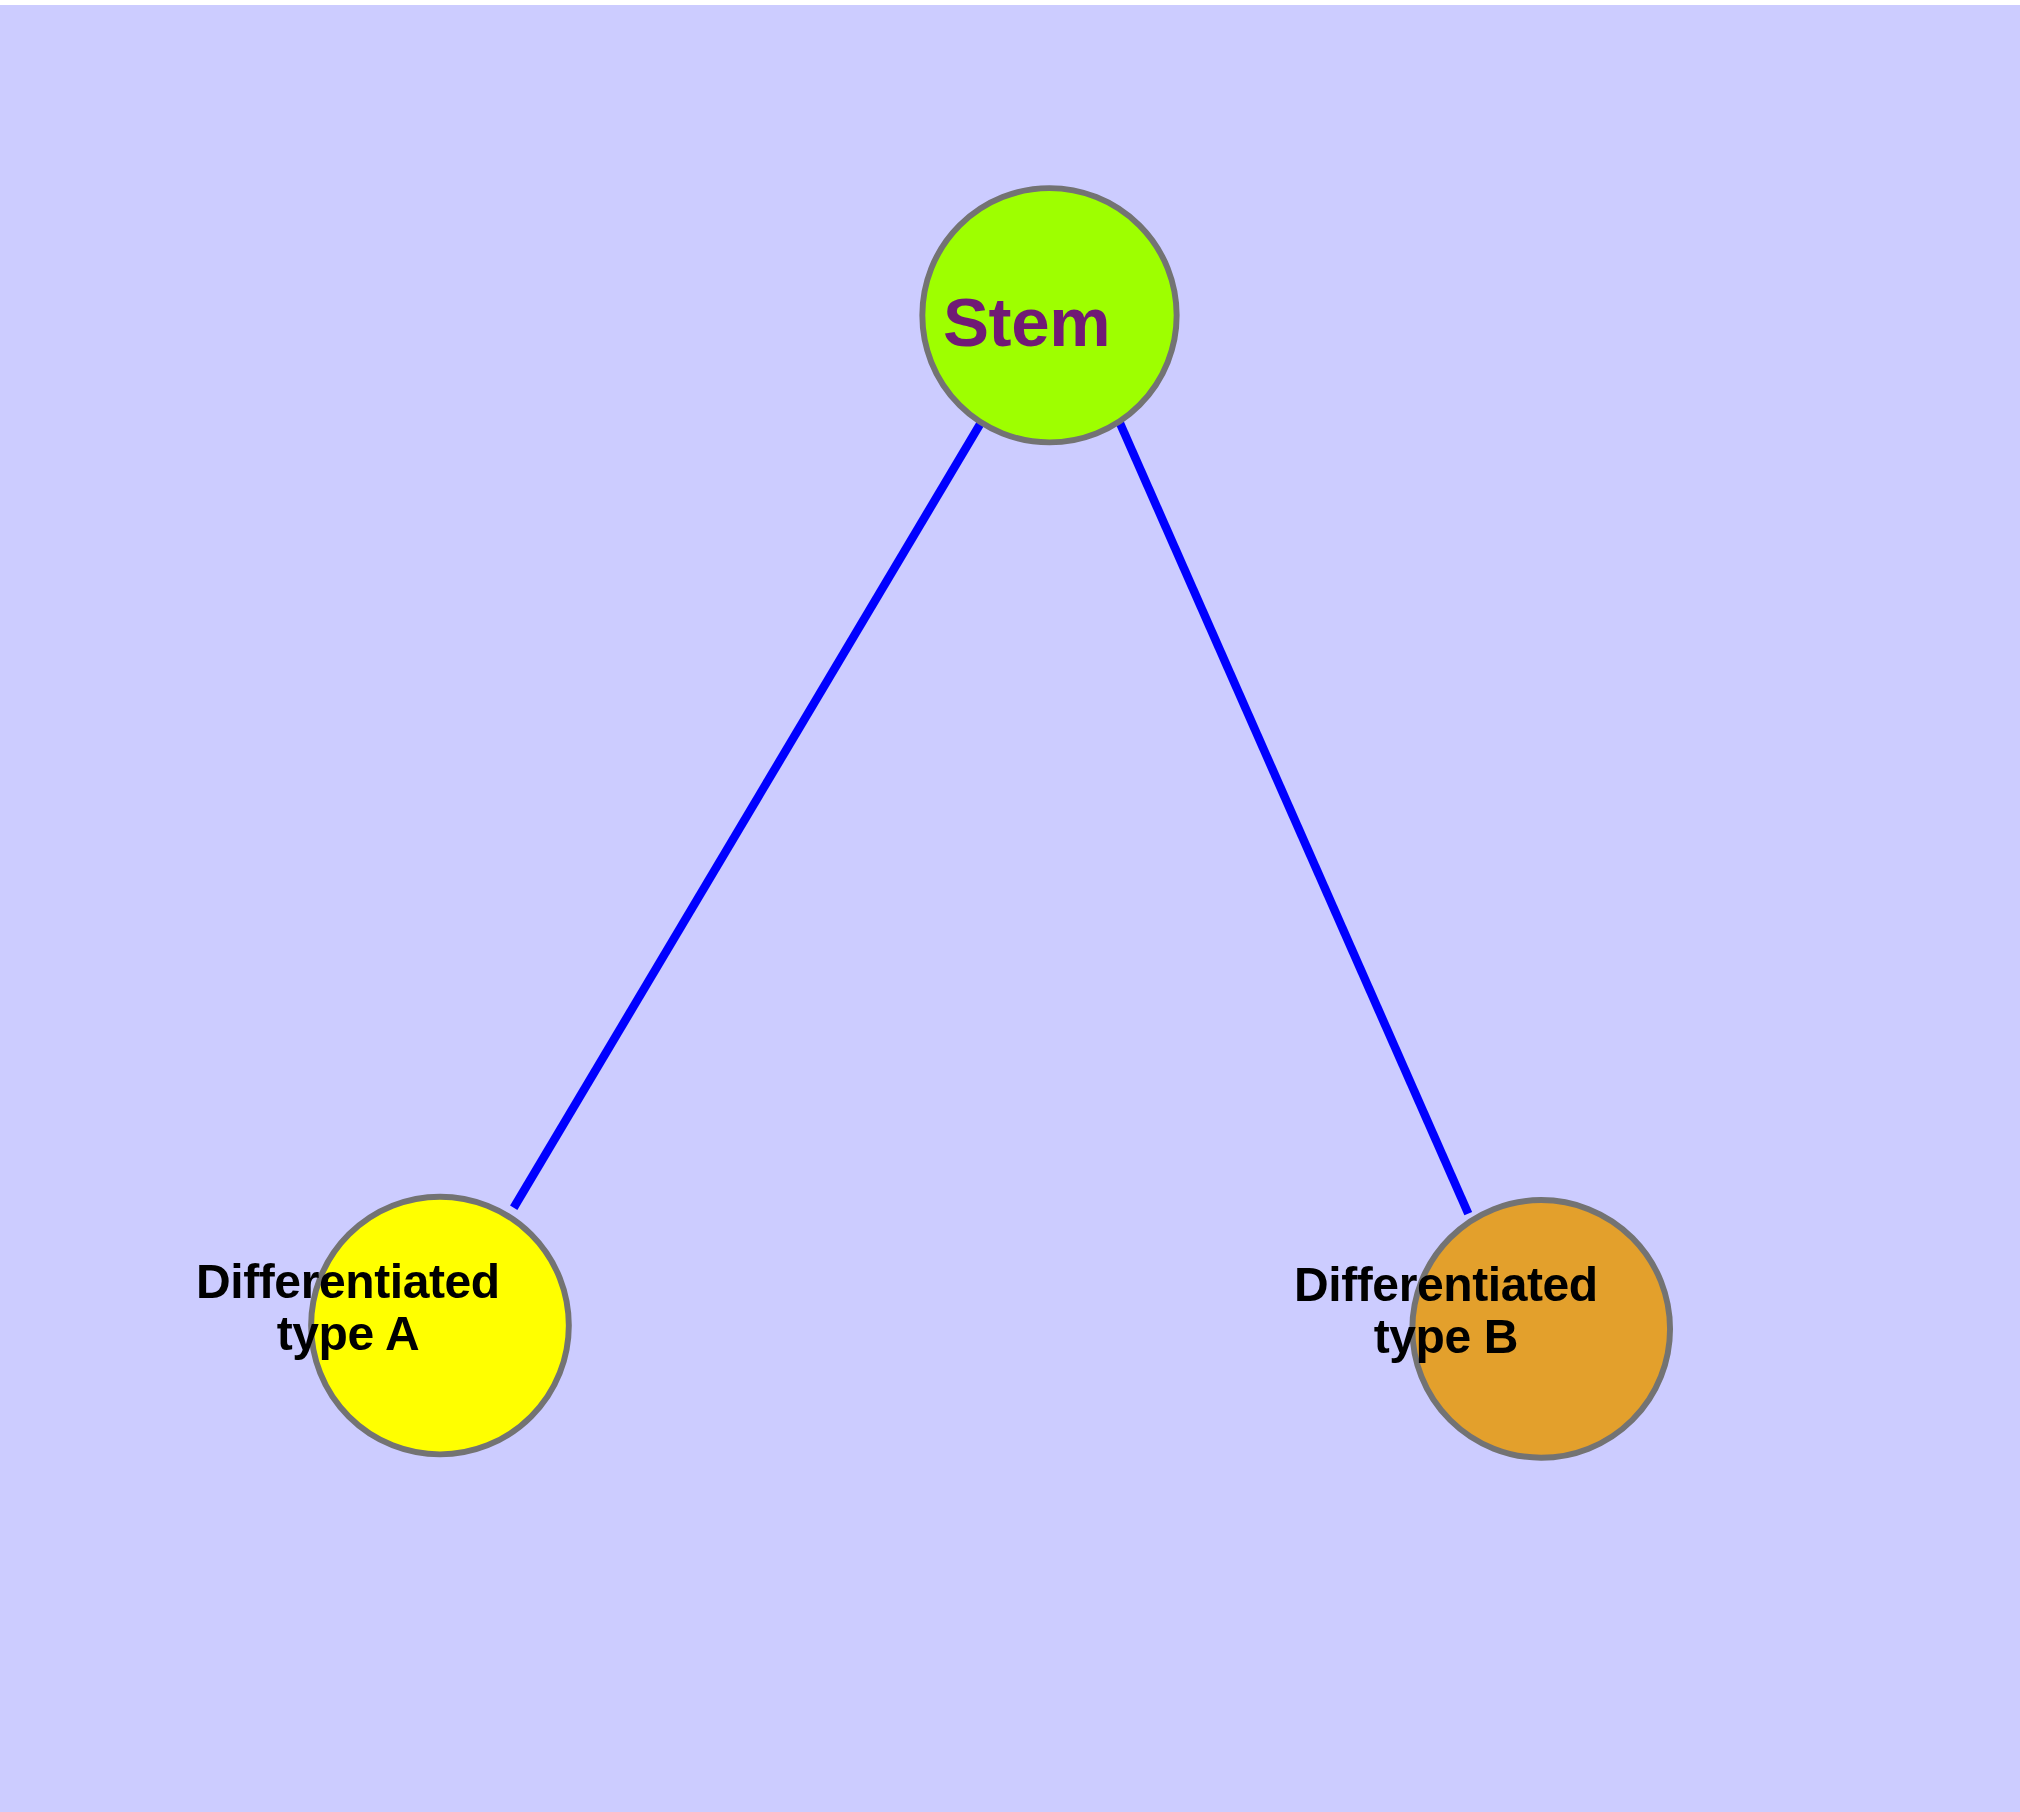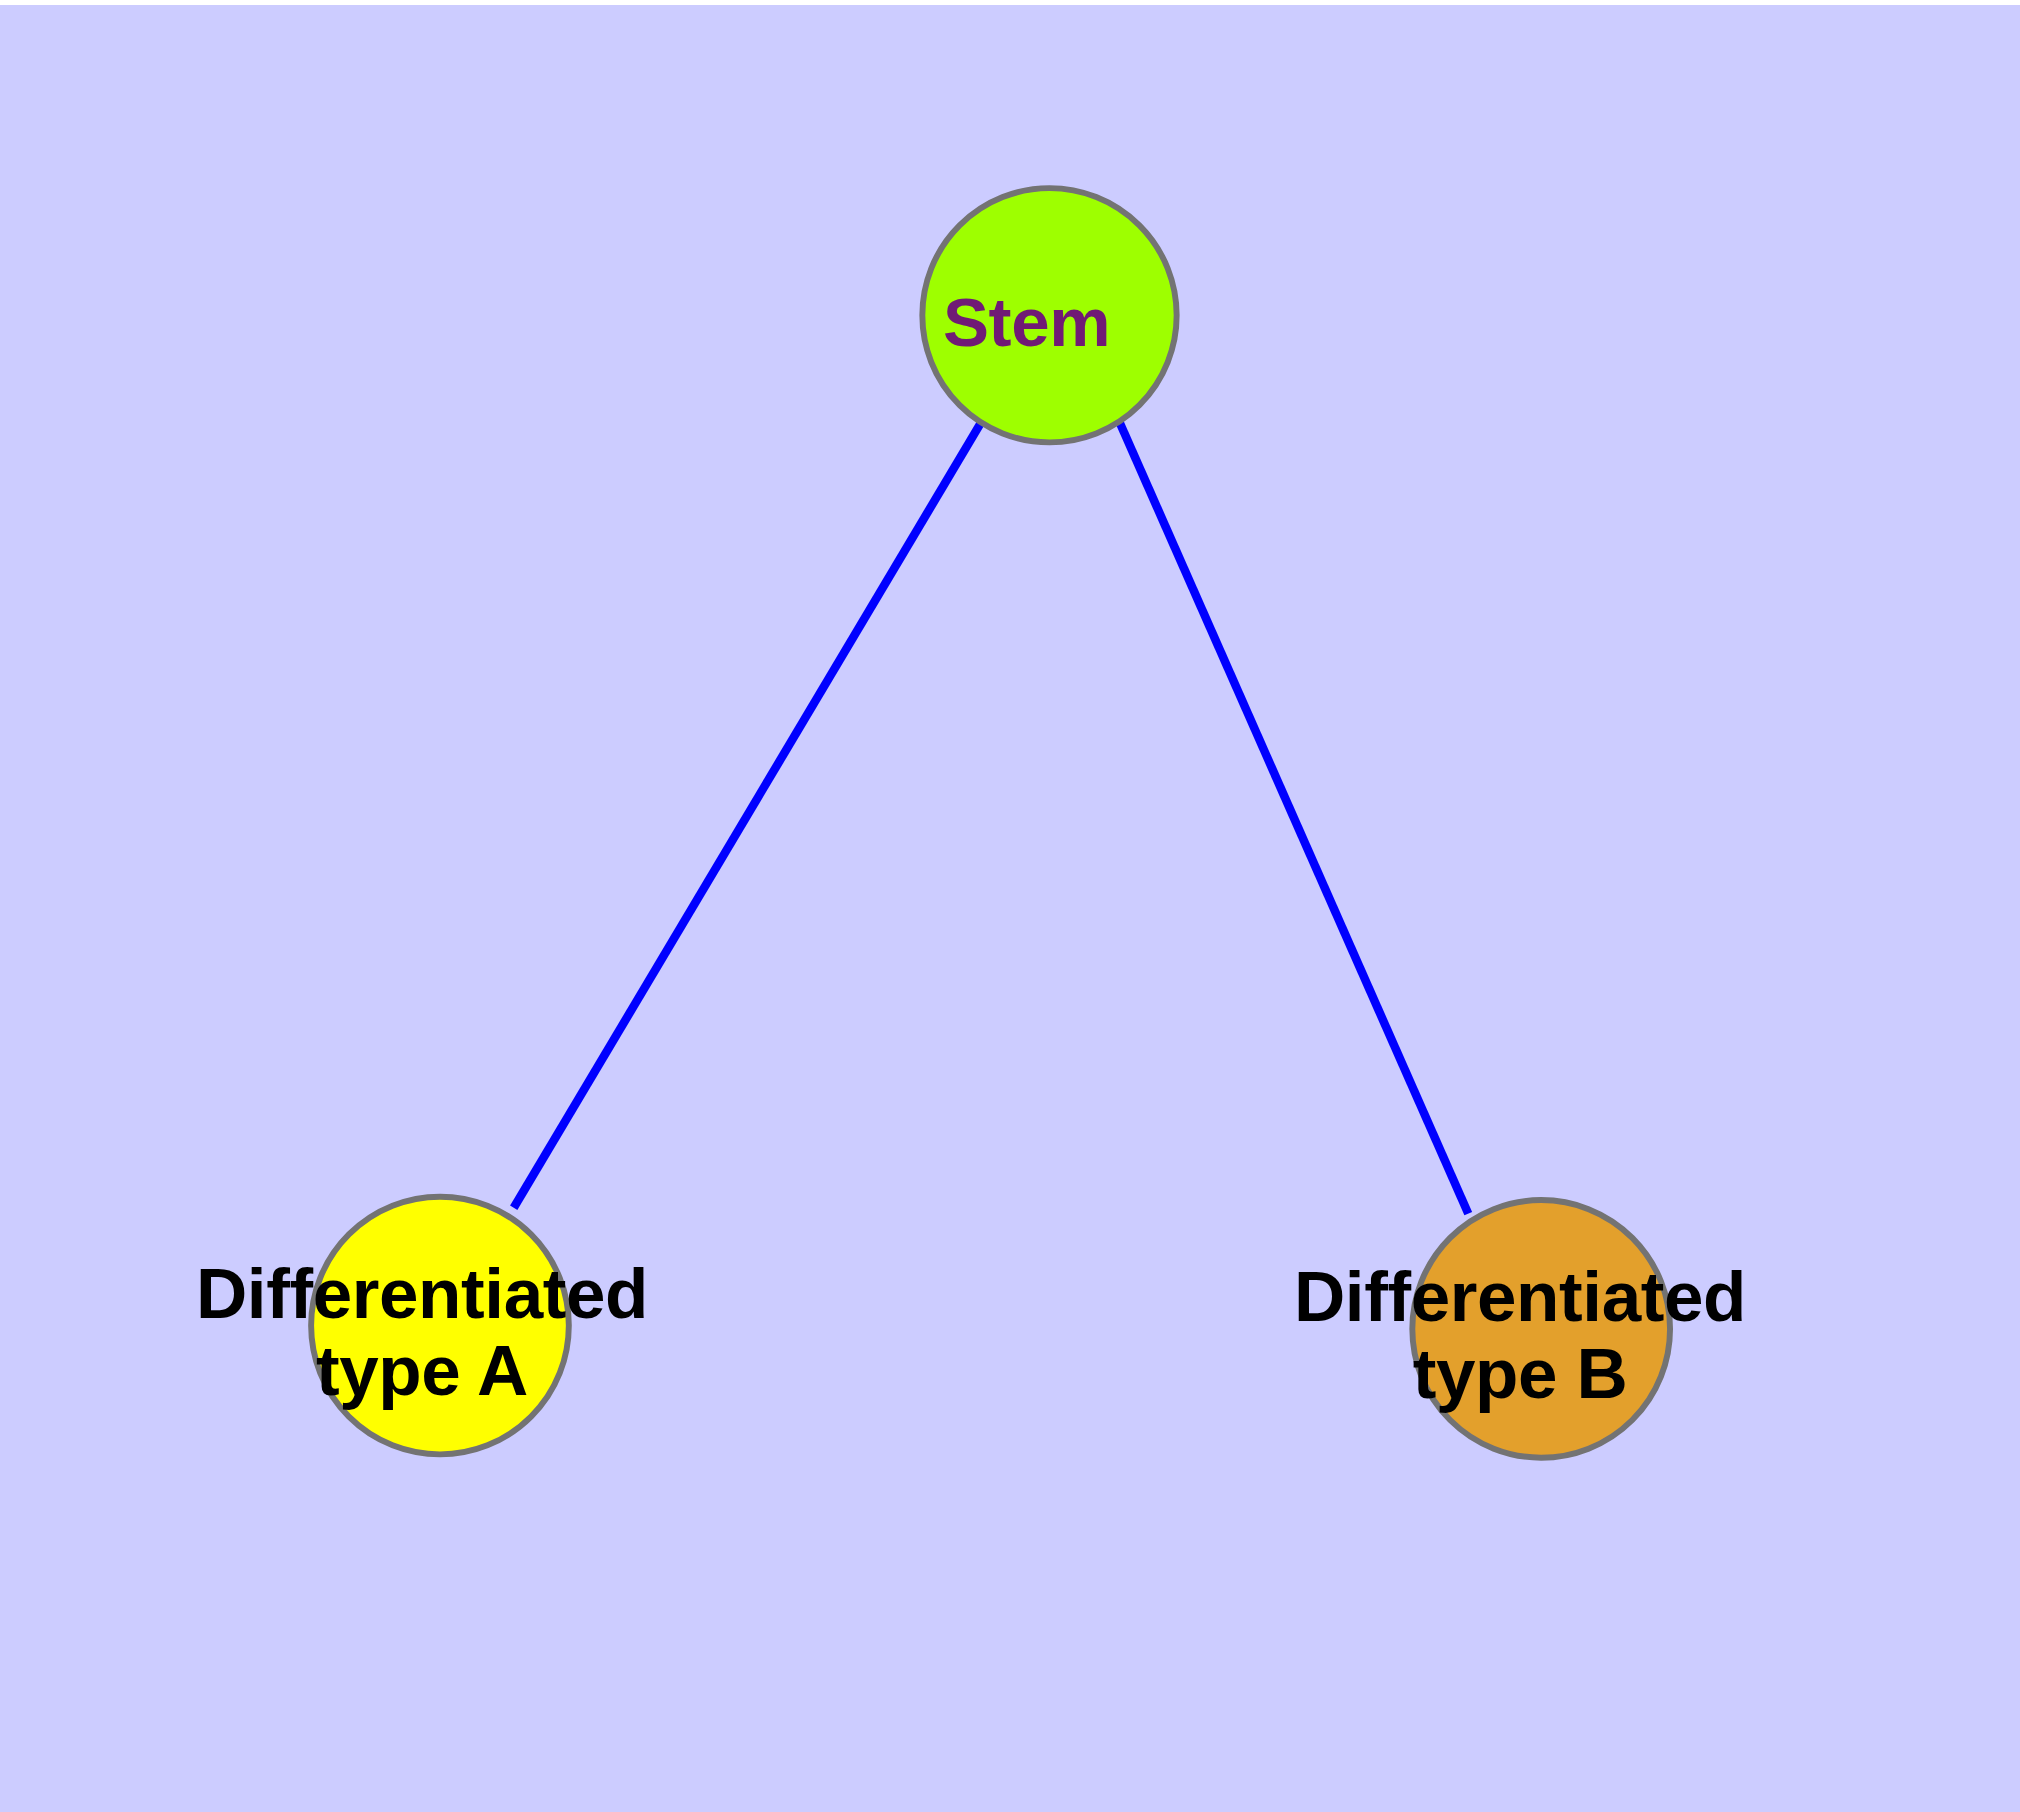--- a/index.html
+++ b/index.html
@@ -39,21 +39,21 @@
     text-align: center;
     line-height: 1.08;
     white-space: pre;
     letter-spacing: -0.4px;
     pointer-events: none;
   }
   .label-stem {
     font-size: 69px;
   }
   .label-leaf {
-    font-size: 71px;
+    font-size: 48px;
   }
 </style>
 </head>
 <body>
 
 <div id="stage" style="width: 2021px; height: 1812px; background: rgb(255, 255, 255);">
 
   <div id="canvas-bg" style="background: rgb(204, 204, 255);"></div>
 
   <svg id="graph-svg" viewBox="0 0 2384 2138" preserveAspectRatio="none">

